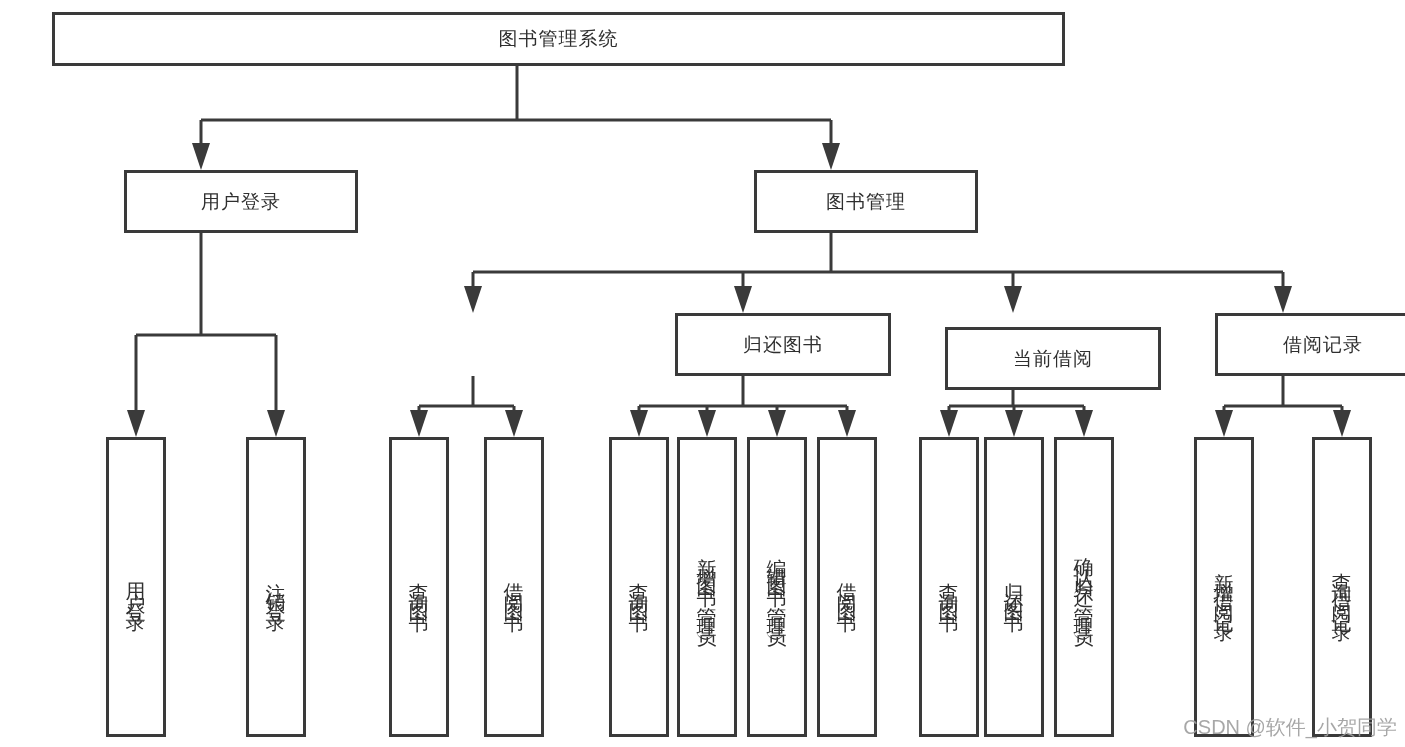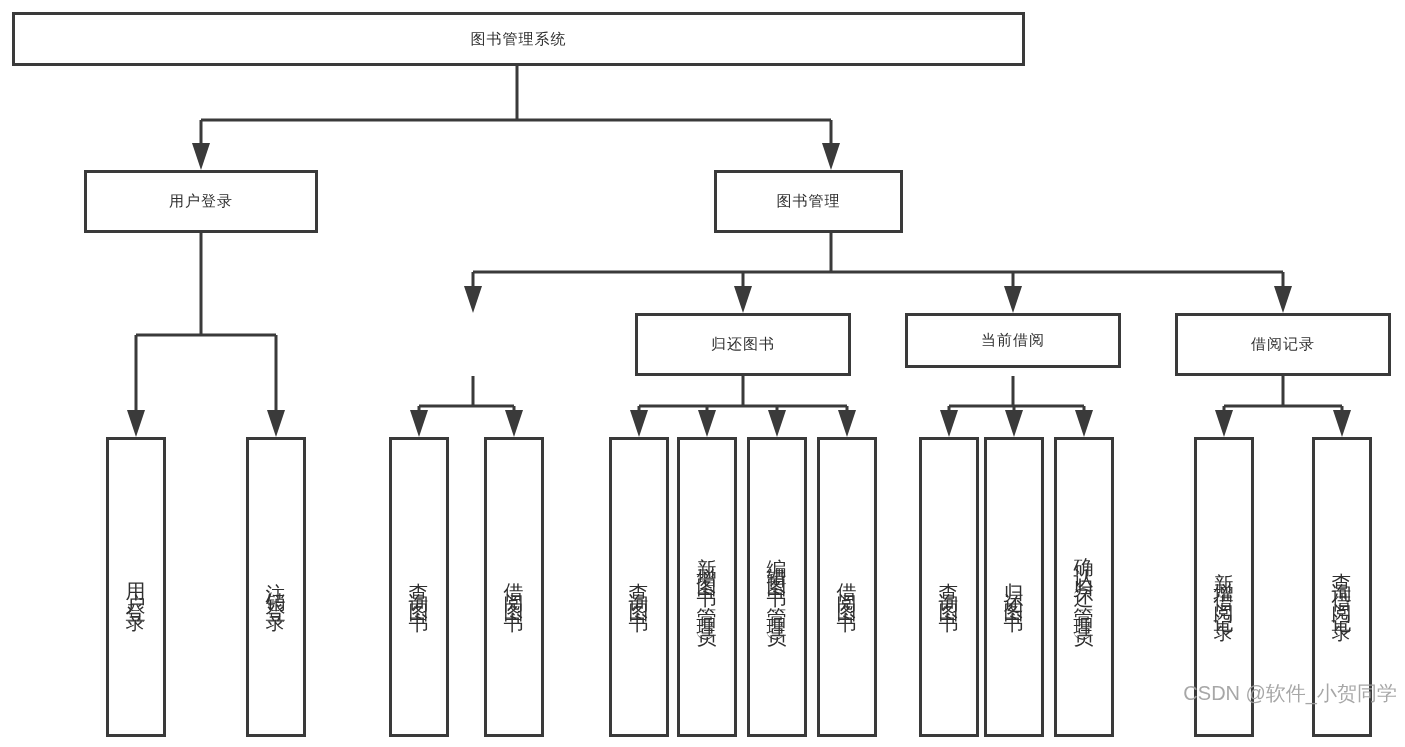--- a/index.html
+++ b/index.html
@@ -18,32 +18,32 @@
   }
   .wires{position:absolute;left:0;top:0;width:1405px;height:747px;}
   .node{
     position:absolute;
     box-sizing:border-box;
     border:3px solid var(--line);
     background:var(--bg);
     display:flex;align-items:center;justify-content:center;
     color:var(--text);
   }
-  .hbox{font-size:15px;letter-spacing:1px;}
+  .hbox{font-size:19px;letter-spacing:1px;margin-left:40px;}
   .vbox{font-size:20px;}
   .vlabel{
     writing-mode:vertical-rl;
     text-orientation:mixed;
     letter-spacing:10px;
     line-height:1;
     color:var(--text);
   }
   .watermark{
     position:absolute;
-    right:8px;top:680px;
+    right:8px;top:714px;
     font-size:20px;
     color:var(--wm);
     opacity:0.9;
     white-space:nowrap;
     z-index:5;
     margin-left:48px;
   }
 </style>
 </head>
 <body>
@@ -79,24 +79,24 @@
       <polygon points="1005,410 1023,410 1014,437"></polygon>
       <polygon points="1075,410 1093,410 1084,437"></polygon>
       <polygon points="1215,410 1233,410 1224,437"></polygon>
       <polygon points="1333,410 1351,410 1342,437"></polygon>
     </g>
   </svg>
 
   <div class="node hbox" style="left:12px;top:12px;width:1013px;height:54px">图书管理系统</div>
 
   <div class="node hbox" style="left:84px;top:170px;width:234px;height:63px">用户登录</div>
-  <div class="node hbox" style="left:714px;top:170px;width:189px;height:63px">图书管理</div>
+  <div class="node hbox" style="left:714px;top:170px;width:224px;height:63px">图书管理</div>
 
   <div class="node hbox" style="left:635px;top:313px;width:216px;height:63px">归还图书</div>
-  <div class="node hbox" style="left:905px;top:313px;width:216px;height:55px">当前借阅</div>
+  <div class="node hbox" style="left:905px;top:327px;width:216px;height:63px">当前借阅</div>
   <div class="node hbox" style="left:1175px;top:313px;width:216px;height:63px">借阅记录</div>
 
   <div class="node vbox" style="left:106px;top:437px;width:60px;height:300px">
     <span class="vlabel">用户登录</span>
   </div>
   <div class="node vbox" style="left:246px;top:437px;width:60px;height:300px">
     <span class="vlabel">注销登录</span>
   </div>
 
   <div class="node vbox" style="left:389px;top:437px;width:60px;height:300px">

